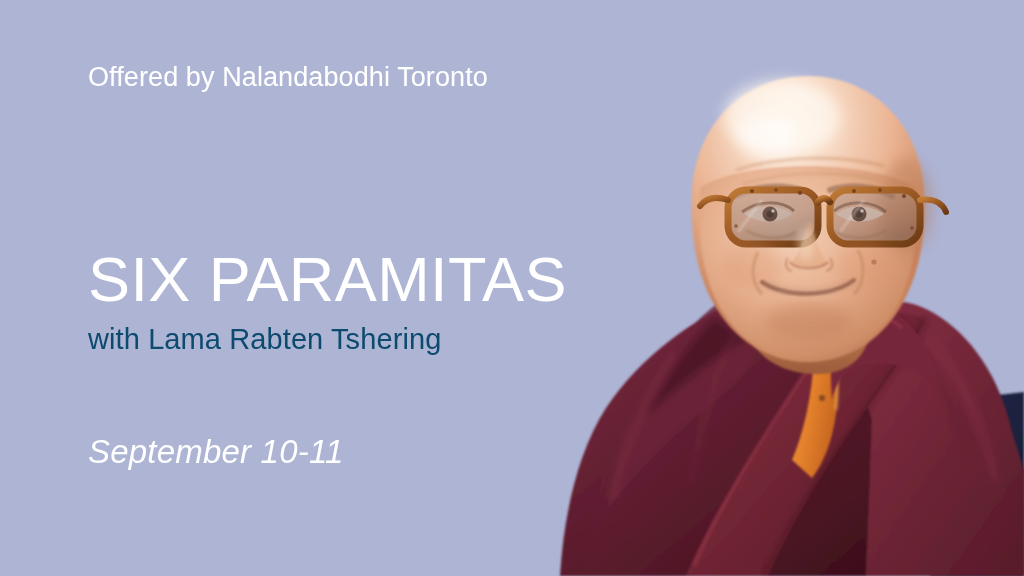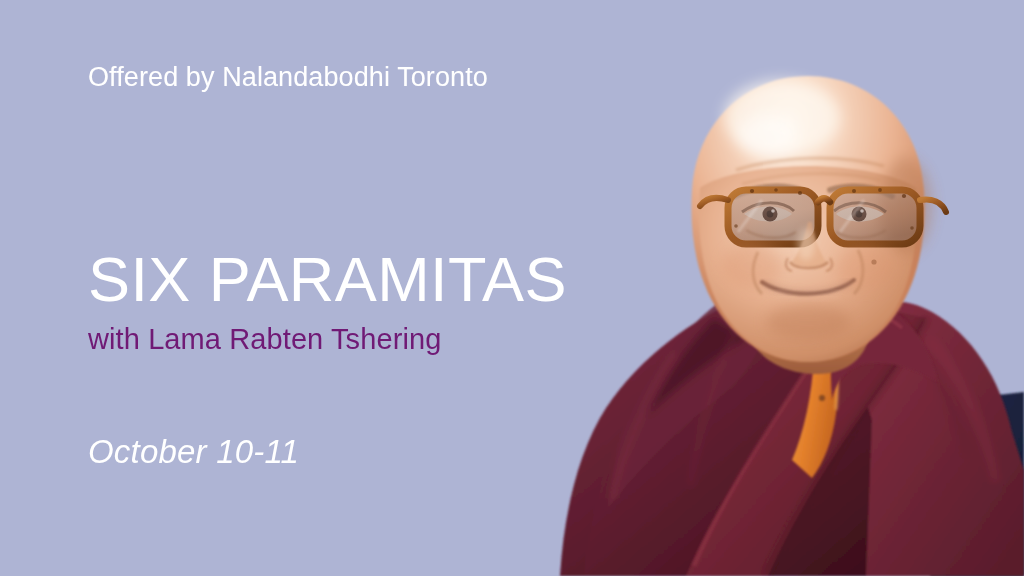--- a/index.html
+++ b/index.html
@@ -50,21 +50,21 @@
     font-size:63px;
     font-weight:400;
     letter-spacing:.4px;
     line-height:1.0;
     white-space:nowrap;
   }
 
   .subhead {
     position:absolute;
     left:88px; top:325px;
-    color:#701a75;
+    color:#0c4a6e;
     font-size:29px;
     font-weight:400;
     letter-spacing:.1px;
     line-height:1.0;
     white-space:nowrap;
   }
 
   .dateline {
     position:absolute;
     left:88px; top:435px;
@@ -329,17 +329,17 @@
 
   <div class="text-layer">
 
     <div class="eyebrow eyebrow-1">Offered by Nalandabodhi Toronto</div>
 
 
     <div class="headline">SIX PARAMITAS</div>
 
     <div class="subhead">with Lama Rabten Tshering</div>
 
-    <div class="dateline">October 10-11</div>
+    <div class="dateline">September 10-11</div>
 
   </div>
 
 </div>
 
 </body></html>

